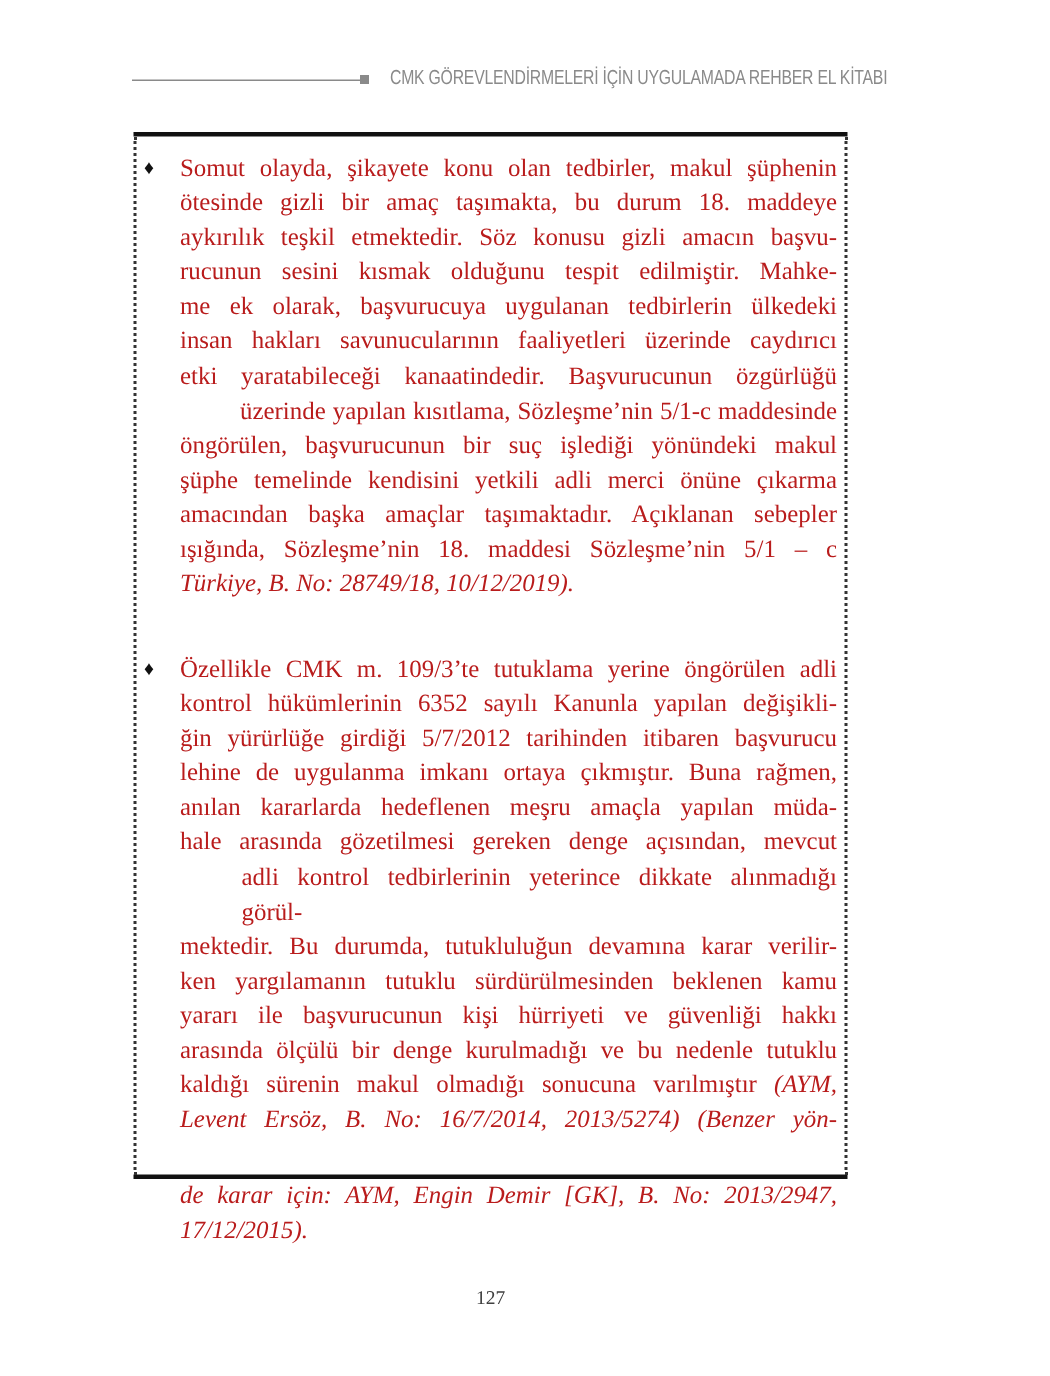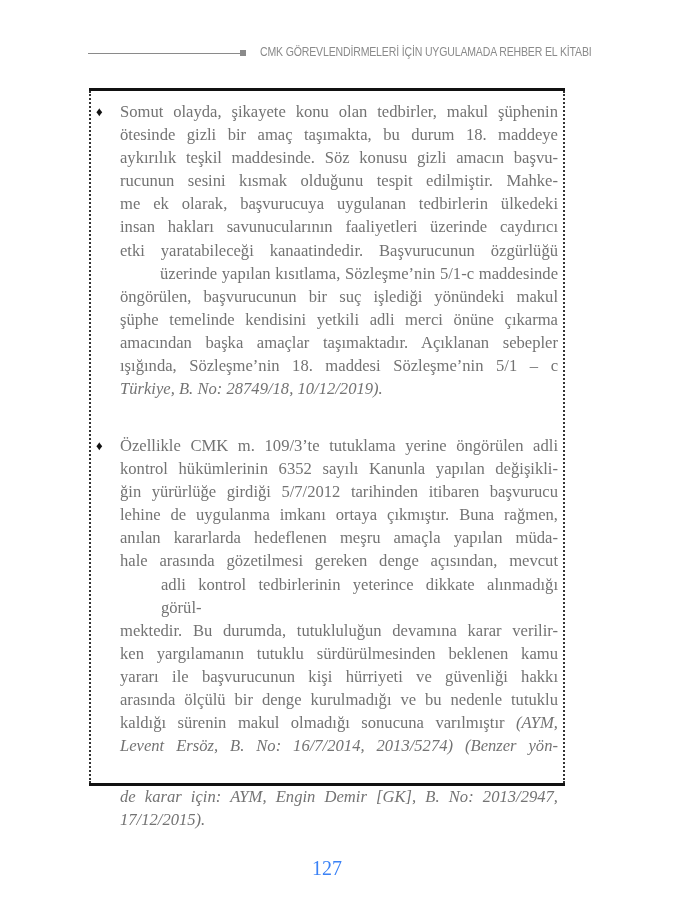--- a/index.html
+++ b/index.html
@@ -85,61 +85,61 @@
       line-height: 16px;
       color: #111;
     }
     .entry-text {
       margin-left: 24px;
       width: 438px;
       font-size: 16.6px;
       line-height: 23.1px;
       text-align: justify;
       hyphens: manual;
-      color: #737373;
+      color: #b91c1c;
     }
     .entry-text .line {
       display: block;
       text-align: justify;
       text-align-last: justify;
       white-space: nowrap;
     }
     .entry-text .line.last {
       text-align-last: left;
     }
     .citation {
       font-style: italic;
     }
     .page-number {
       position: absolute;
       top: 857px;
       left: 0;
       width: 654px;
       text-align: center;
-      font-size: 20px;
-      color: #3b82f6;
+      font-size: 13px;
+      color: #404040;
     }
   </style>
 </head>
 <body>
 
 <div class="running-header">
   <div class="header-rule"></div>
   <div class="header-marker"></div>
   <div class="header-title">CMK GÖREVLENDİRMELERİ İÇİN UYGULAMADA REHBER EL KİTABI</div>
 </div>
 
 <div class="box">
 
   <div class="entry entry-1">
     <span class="bullet">♦</span>
     <div class="entry-text">
       <span class="line" style="white-space: normal; text-align-last: justify;">Somut olayda, şikayete konu olan tedbirler, makul şüphenin</span>
       <span class="line" style="white-space: normal; text-align-last: justify;">ötesinde gizli bir amaç taşımakta, bu durum 18. maddeye</span>
-      <span class="line" style="white-space: normal; text-align-last: justify;">aykırılık teşkil maddesinde. Söz konusu gizli amacın başvu-</span>
+      <span class="line" style="white-space: normal; text-align-last: justify;">aykırılık teşkil etmektedir. Söz konusu gizli amacın başvu-</span>
       <span class="line" style="white-space: normal; text-align-last: justify;">rucunun sesini kısmak olduğunu tespit edilmiştir. Mahke-</span>
       <span class="line" style="white-space: normal; text-align-last: justify;">me ek olarak, başvurucuya uygulanan tedbirlerin ülkedeki</span>
       <span class="line" style="white-space: normal; text-align-last: justify;">insan hakları savunucularının faaliyetleri üzerinde caydırıcı</span>
       <span class="line" style="white-space: normal; text-align-last: justify;">etki yaratabileceği kanaatindedir. Başvurucunun özgürlüğü</span>
       <span class="line" style="white-space: normal; text-align-last: justify; margin-left: 40px;">üzerinde yapılan kısıtlama, Sözleşme’nin 5/1-c maddesinde</span>
       <span class="line" style="white-space: normal; text-align-last: justify;">öngörülen, başvurucunun bir suç işlediği yönündeki makul</span>
       <span class="line" style="white-space: normal; text-align-last: justify;">şüphe temelinde kendisini yetkili adli merci önüne çıkarma</span>
       <span class="line" style="white-space: normal; text-align-last: justify;">amacından başka amaçlar taşımaktadır. Açıklanan sebepler</span>
       <span class="line" style="white-space: normal; text-align-last: justify;">ışığında, Sözleşme’nin 18. maddesi Sözleşme’nin 5/1 – c</span>
       <span class="line last citation">Türkiye, B. No: 28749/18, 10/12/2019).</span>

